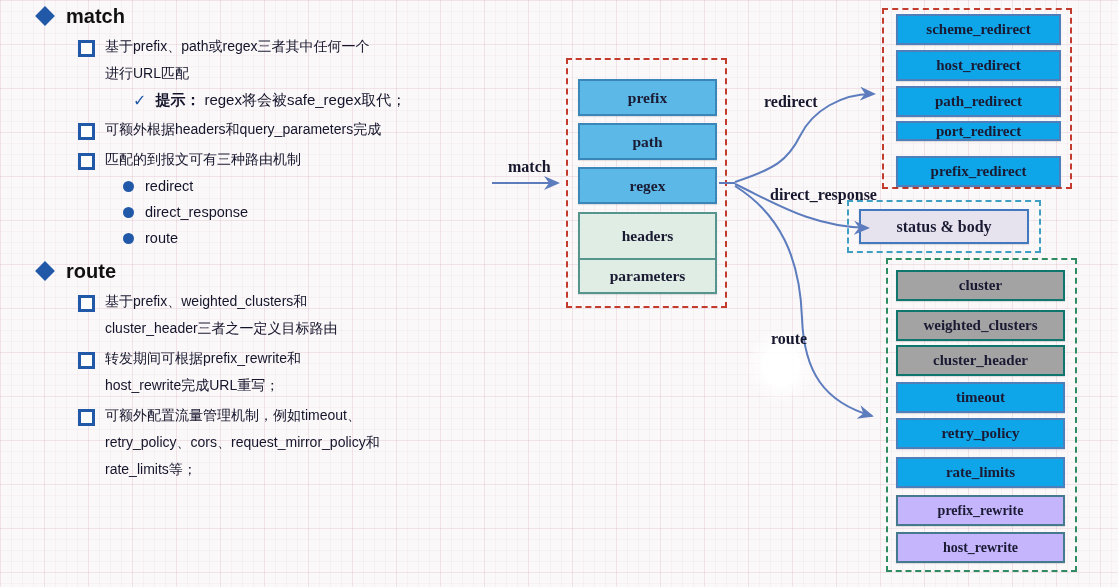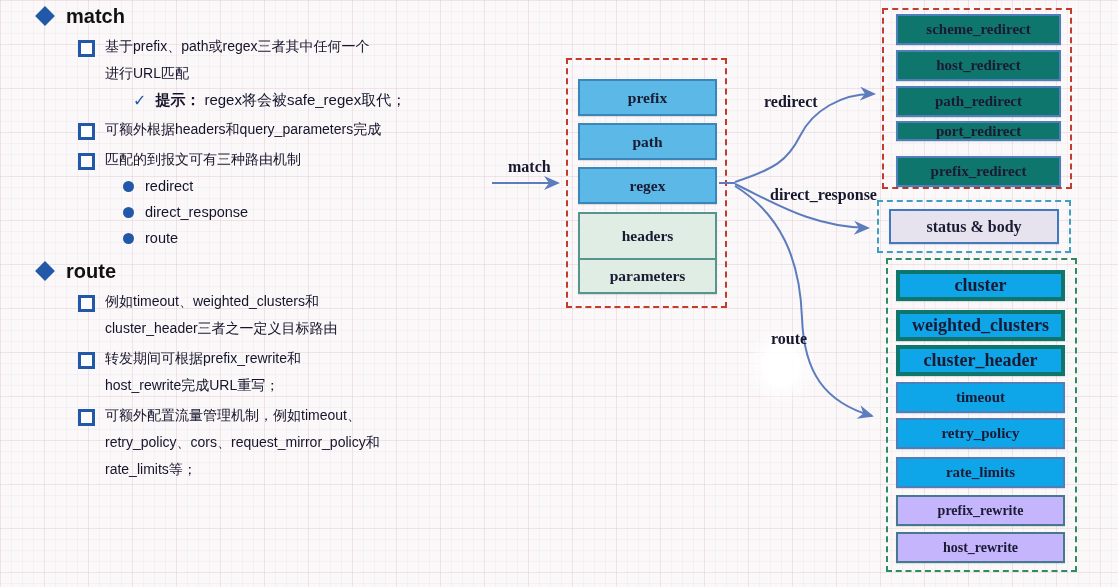--- a/index.html
+++ b/index.html
@@ -33,23 +33,23 @@
   
   .group{position:absolute;box-sizing:border-box;}
   .g-red{border:2px dashed #C23B2C;}
   .g-cyan{border:2px dashed #3E9FC2;}
   .g-green{border:2px dashed #2F8C62;}
   .node{position:absolute;box-sizing:border-box;display:flex;align-items:center;justify-content:center;
         font-family:"Liberation Serif","DejaVu Serif",serif;font-weight:600;color:#1A1A33;
         box-shadow:0 1px 1px rgba(0,0,0,0.10);}
   .n-blue{background:#5CB9E7;border:2px solid #3A86B8;font-size:15.5px;}
   .n-mint{background:#DFEDE4;border:2px solid #55958D;font-size:15.5px;}
-  .n-salmon{background:#0f766e;border:2px solid #4E7FBA;font-size:15px;}
+  .n-salmon{background:#0ea5e9;border:2px solid #4E7FBA;font-size:15px;}
   .n-lav{background:#E6E2EE;border:2px solid #4178BE;font-size:16px;}
-  .n-yellow{background:#0ea5e9;border:4px solid #0f766e;font-size:18px;}
+  .n-yellow{background:#a3a3a3;border:2px solid #0f766e;font-size:15px;}
   .n-pink{background:#0ea5e9;border:2px solid #4E7FBA;font-size:15px;}
   .n-gray{background:#c4b5fd;border:2px solid #45798E;font-size:14px;}
 
   .edge-label{position:absolute;font-family:"Liberation Serif","DejaVu Serif",serif;
               font-size:16px;font-weight:600;color:#17172E;white-space:nowrap;}
   .blob{position:absolute;left:761px;top:344px;width:40px;height:44px;border-radius:50%;
         background:rgba(255,255,255,0.92);box-shadow:0 0 12px 9px rgba(255,255,255,0.75);}
   svg.edges{position:absolute;left:0;top:0;pointer-events:none;}
 </style>
 </head>
@@ -104,21 +104,21 @@
   </div>
 
   <div class="l1 gap6">
     <span class="diamond"></span>
     <span>route</span>
   </div>
 
   <div class="l2">
     <span class="sq"></span>
     <div class="txt">
-      <div>例如timeout、weighted_clusters和</div>
+      <div>基于prefix、weighted_clusters和</div>
       <div>cluster_header三者之一定义目标路由</div>
     </div>
   </div>
 
   <div class="l2">
     <span class="sq"></span>
     <div class="txt">
       <div>转发期间可根据prefix_rewrite和</div>
       <div>host_rewrite完成URL重写；</div>
     </div>
@@ -145,21 +145,21 @@
 </div>
 
 <div class="group g-red" style="left:882px;top:8px;width:190px;height:181px;">
   <div class="node n-salmon" style="left:12px;top:4px;width:165px;height:31px;">scheme_redirect</div>
   <div class="node n-salmon" style="left:12px;top:40px;width:165px;height:31px;">host_redirect</div>
   <div class="node n-salmon" style="left:12px;top:76px;width:165px;height:31px;">path_redirect</div>
   <div class="node n-salmon" style="left:12px;top:111px;width:165px;height:20px;">port_redirect</div>
   <div class="node n-salmon" style="left:12px;top:146px;width:165px;height:31px;">prefix_redirect</div>
 </div>
 
-<div class="group g-cyan" style="left:877px;top:200px;width:194px;height:53px;">
+<div class="group g-cyan" style="left:847px;top:200px;width:194px;height:53px;">
   <div class="node n-lav" style="left:10px;top:7px;width:170px;height:35px;">status &amp; body</div>
 </div>
 
 <div class="group g-green" style="left:886px;top:258px;width:191px;height:314px;">
   <div class="node n-yellow" style="left:8px;top:10px;width:169px;height:31px;">cluster</div>
   <div class="node n-yellow" style="left:8px;top:50px;width:169px;height:31px;">weighted_clusters</div>
   <div class="node n-yellow" style="left:8px;top:85px;width:169px;height:31px;text-align:right;">cluster_header</div>
   <div class="node n-pink" style="left:8px;top:122px;width:169px;height:31px;">timeout</div>
   <div class="node n-pink" style="left:8px;top:158px;width:169px;height:31px;">retry_policy</div>
   <div class="node n-pink" style="left:8px;top:197px;width:169px;height:31px;">rate_limits</div>

